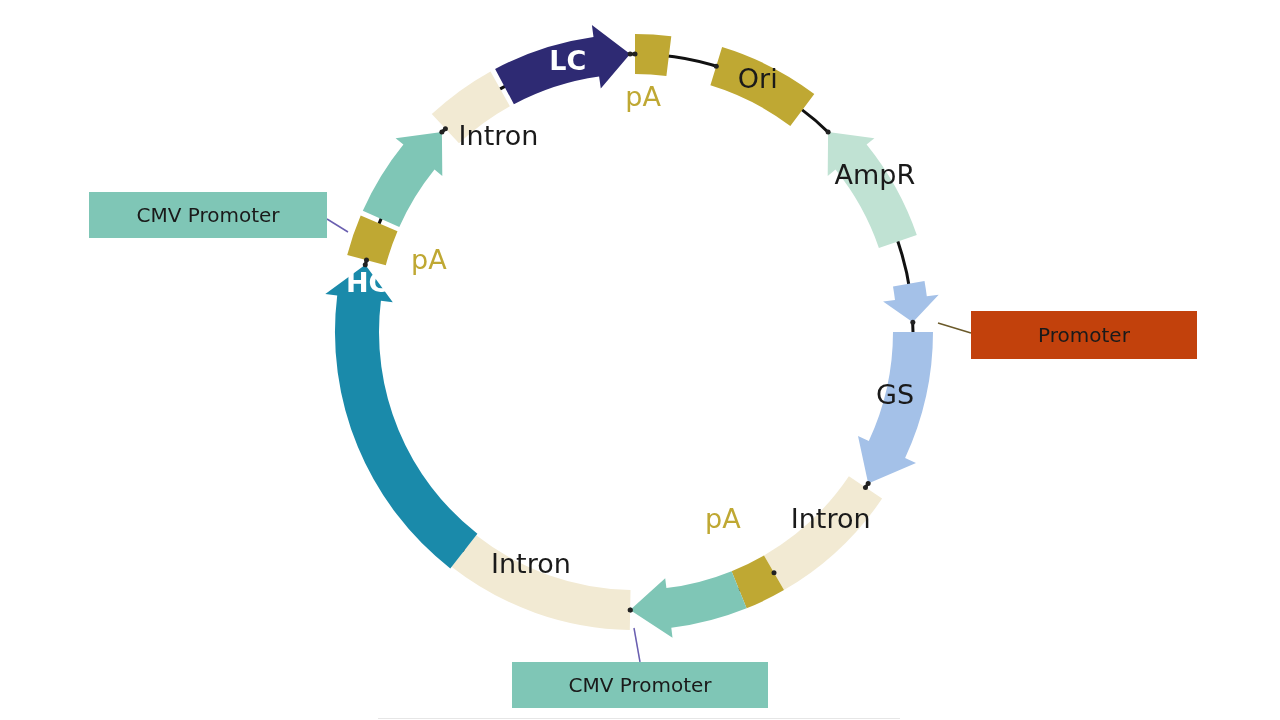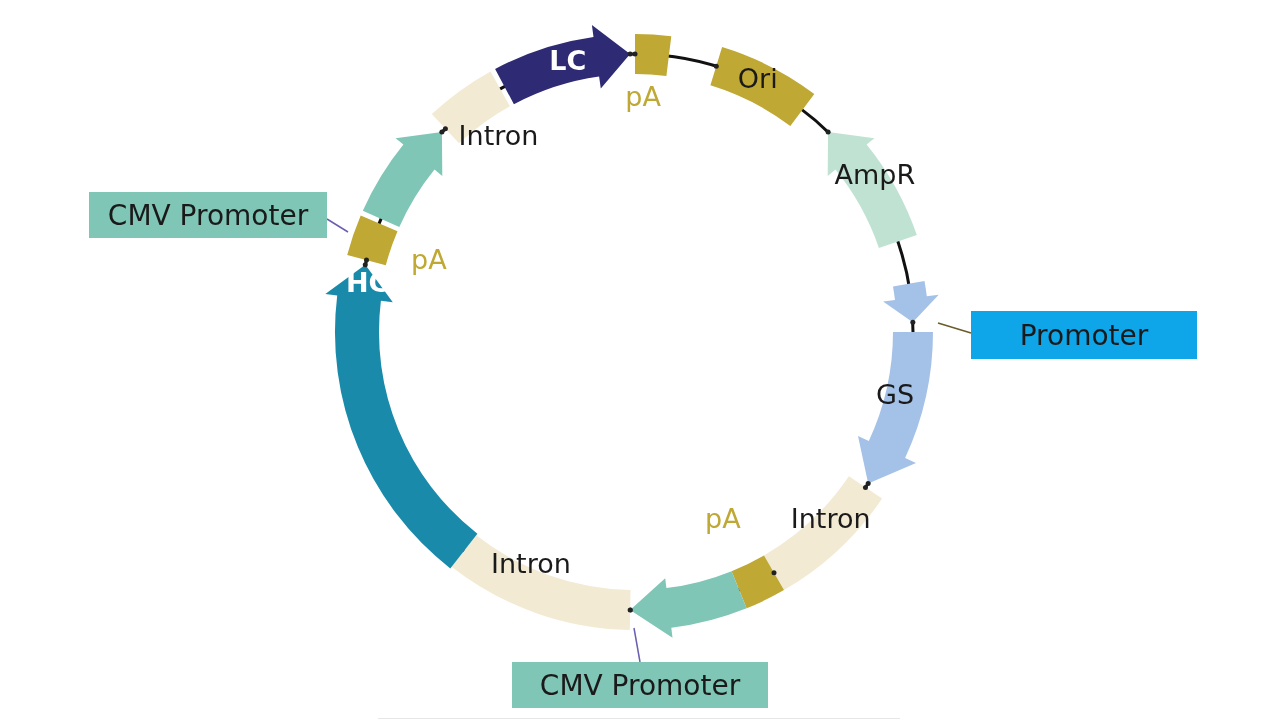--- a/index.html
+++ b/index.html
@@ -2,21 +2,21 @@
 <html><head>
 <meta charset="utf-8">
 <style>
   html, body { margin: 0; padding: 0; background: #ffffff; }
   body { width: 1280px; height: 720px; position: relative; overflow: hidden;
          font-family: "DejaVu Sans", sans-serif; }
   #map { position: absolute; left: 0; top: 0; }
   .lbl { font-family: "DejaVu Sans", sans-serif; font-size: 27px; }
   .callout { position: absolute; height: 46px; display: flex; align-items: center;
              justify-content: center; font-family: "DejaVu Sans", sans-serif;
-             font-size: 28px; color: #1a1a1a; box-sizing: border-box; }
+             font-size: 20px; color: #1a1a1a; box-sizing: border-box; }
   .bottom-rule { position: absolute; left: 378px; top: 718px; width: 522px; height: 1px; background: #e6e6e6; }
 </style>
 </head>
 <body>
 
 <svg id="map" width="1280" height="720">
   <circle id="backbone" fill="none" cx="635" cy="332" r="278" stroke="#111111" stroke-width="3"></circle>
   <g id="segments">
       <path d="M495.1,68.9 A298,298 0 0 1 593.5,36.9 L591.9,25.0 L630.1,54.0 L600.8,88.4 L599.1,76.5 A258,258 0 0 0 513.9,104.2 Z" fill="#2e2a73"></path>
       <circle cx="630.1482310104352" cy="54.04234074652322" r="2.5" fill="#222"></circle>
@@ -66,16 +66,16 @@
       <text x="498.48880814845097" y="137.04181345922" text-anchor="middle" dominant-baseline="middle" class="lbl" fill="#1a1a1a">Intron</text>
     </g>
 </svg>
 
 <div class="callout" id="callout-cmv-left" style="left: 89px; top: 192px; width: 238px; background: rgb(127, 198, 182);">
   <span>CMV Promoter</span>
 </div>
 <div class="callout" id="callout-cmv-bottom" style="left: 512px; top: 662px; width: 256px; background: rgb(127, 198, 182);">
   <span>CMV Promoter</span>
 </div>
-<div class="callout" id="callout-promoter" style="left: 971px; top: 311px; width: 226px; height: 48px; background: #0ea5e9;">
+<div class="callout" id="callout-promoter" style="left: 971px; top: 311px; width: 226px; height: 48px; background: #c2410c;">
   <span>Promoter</span>
 </div>
 <div class="bottom-rule"></div>
 
 </body></html>

